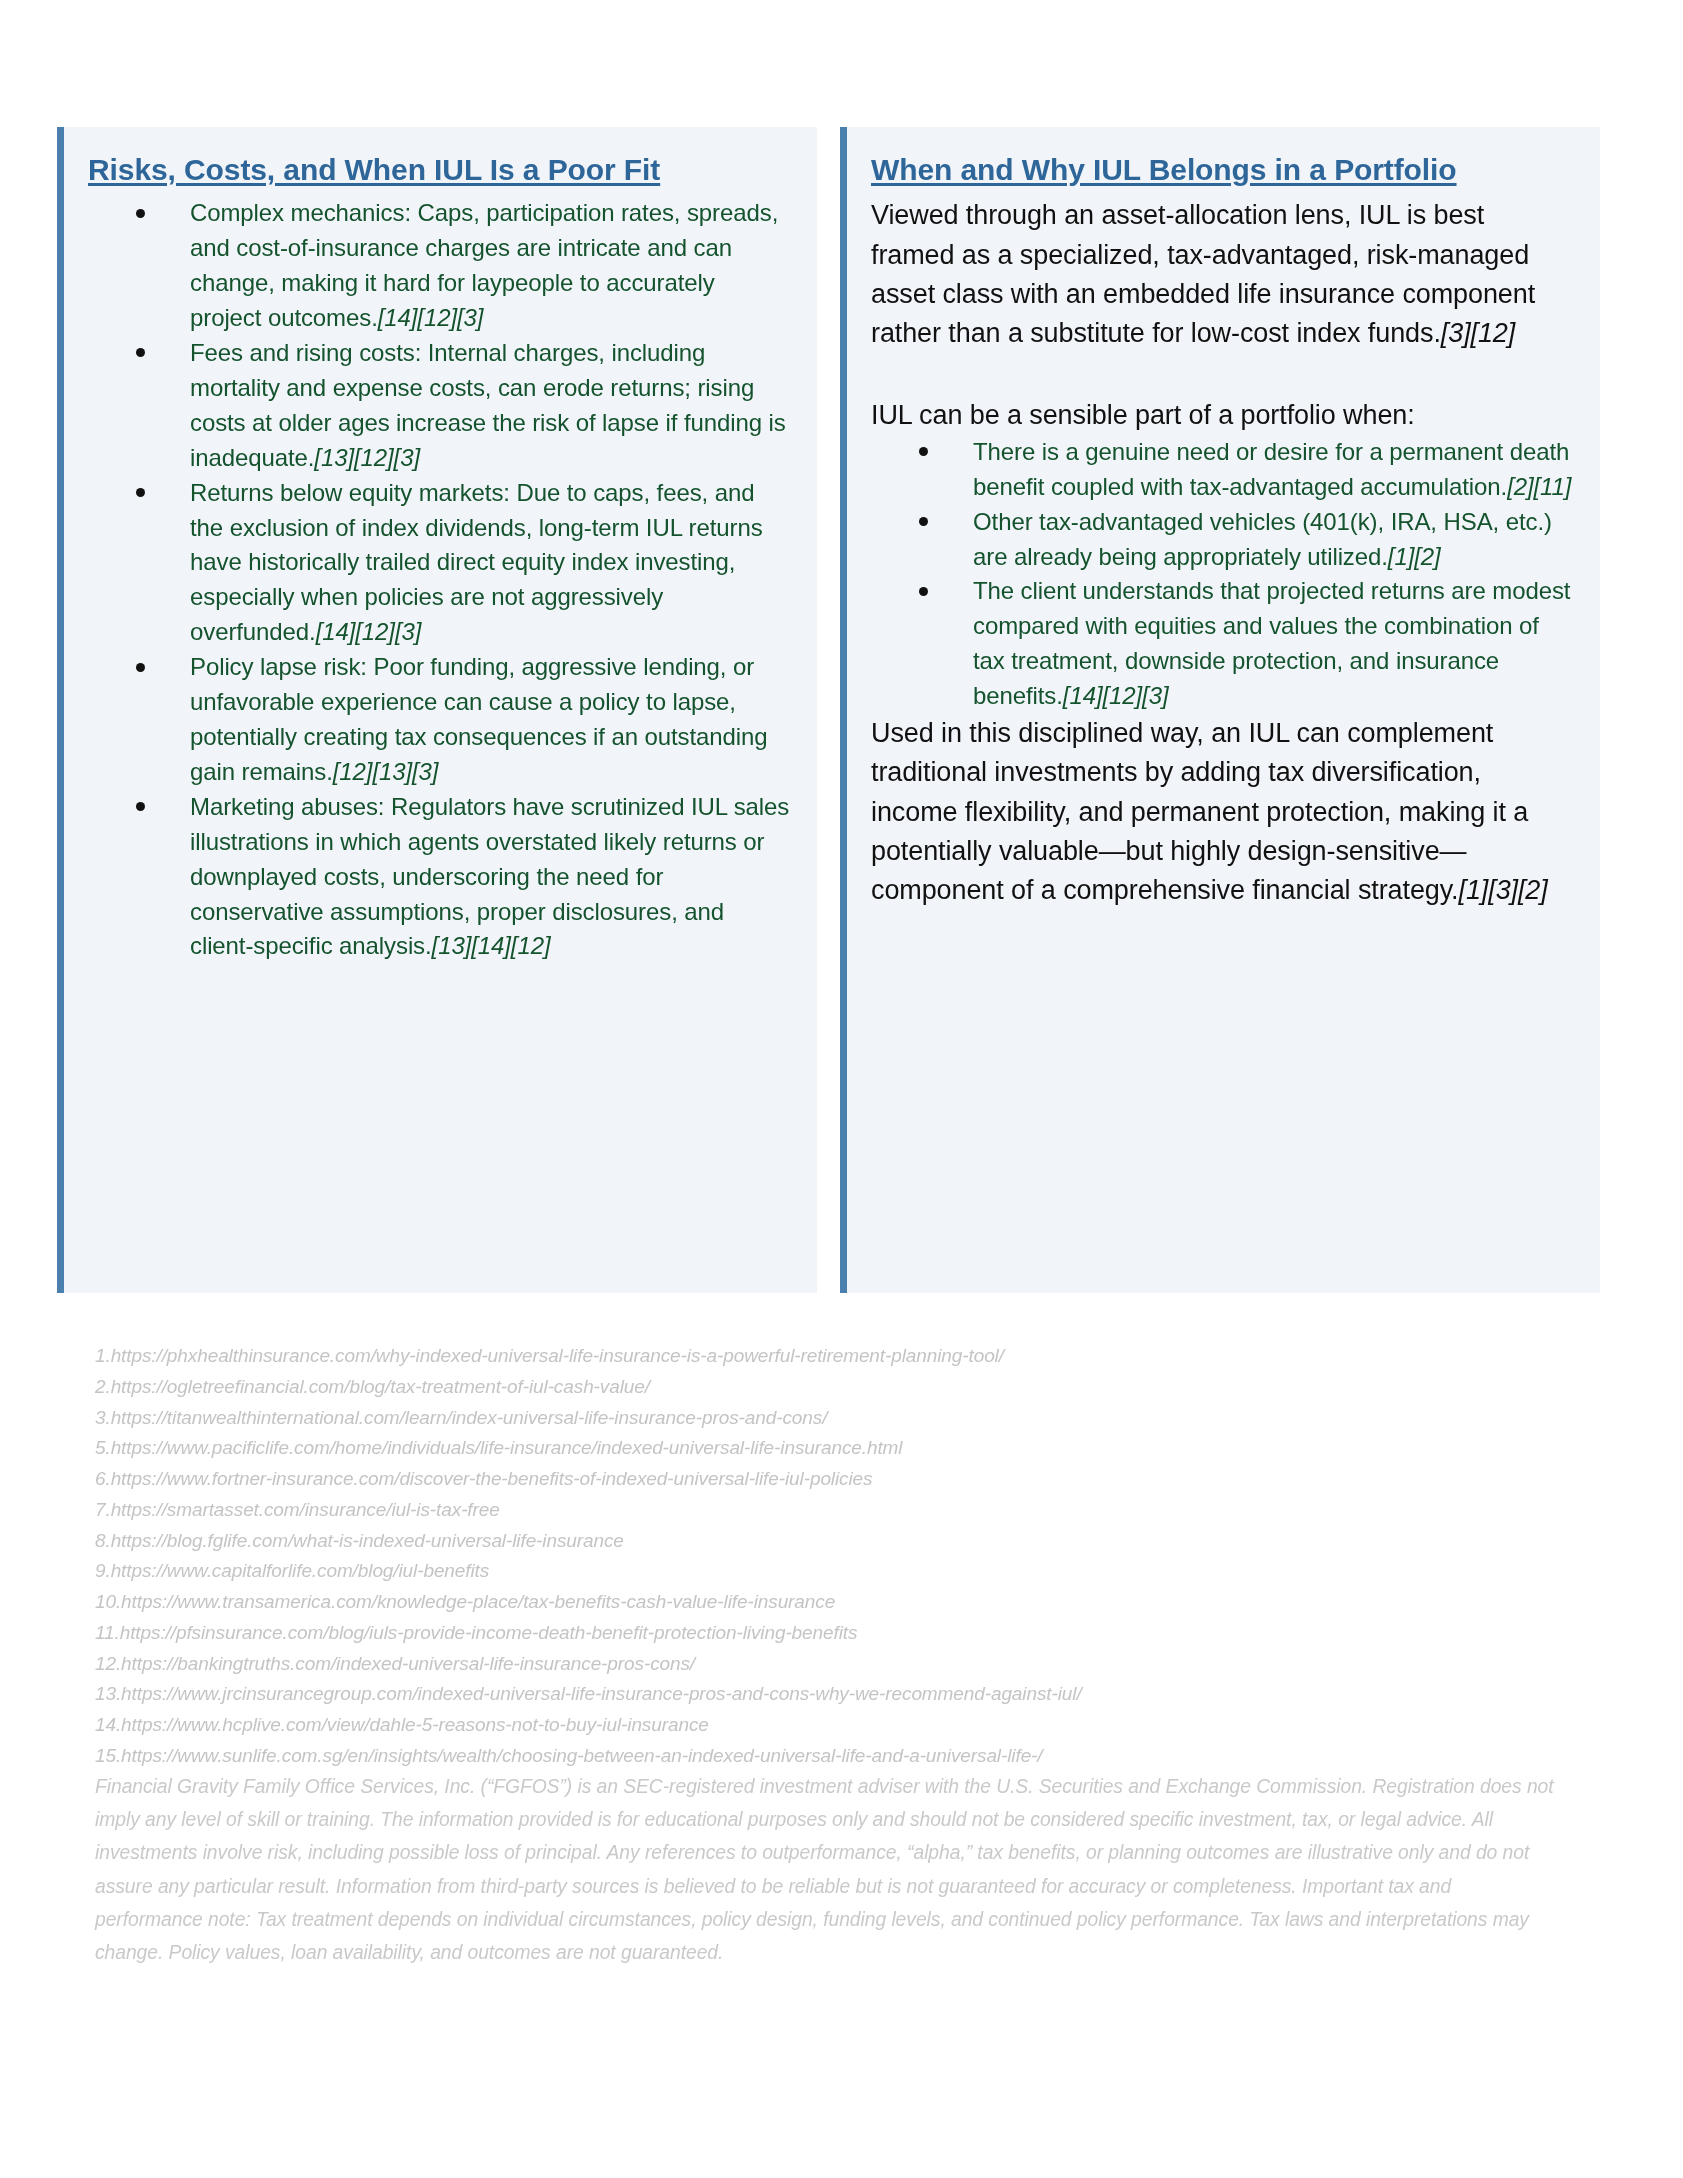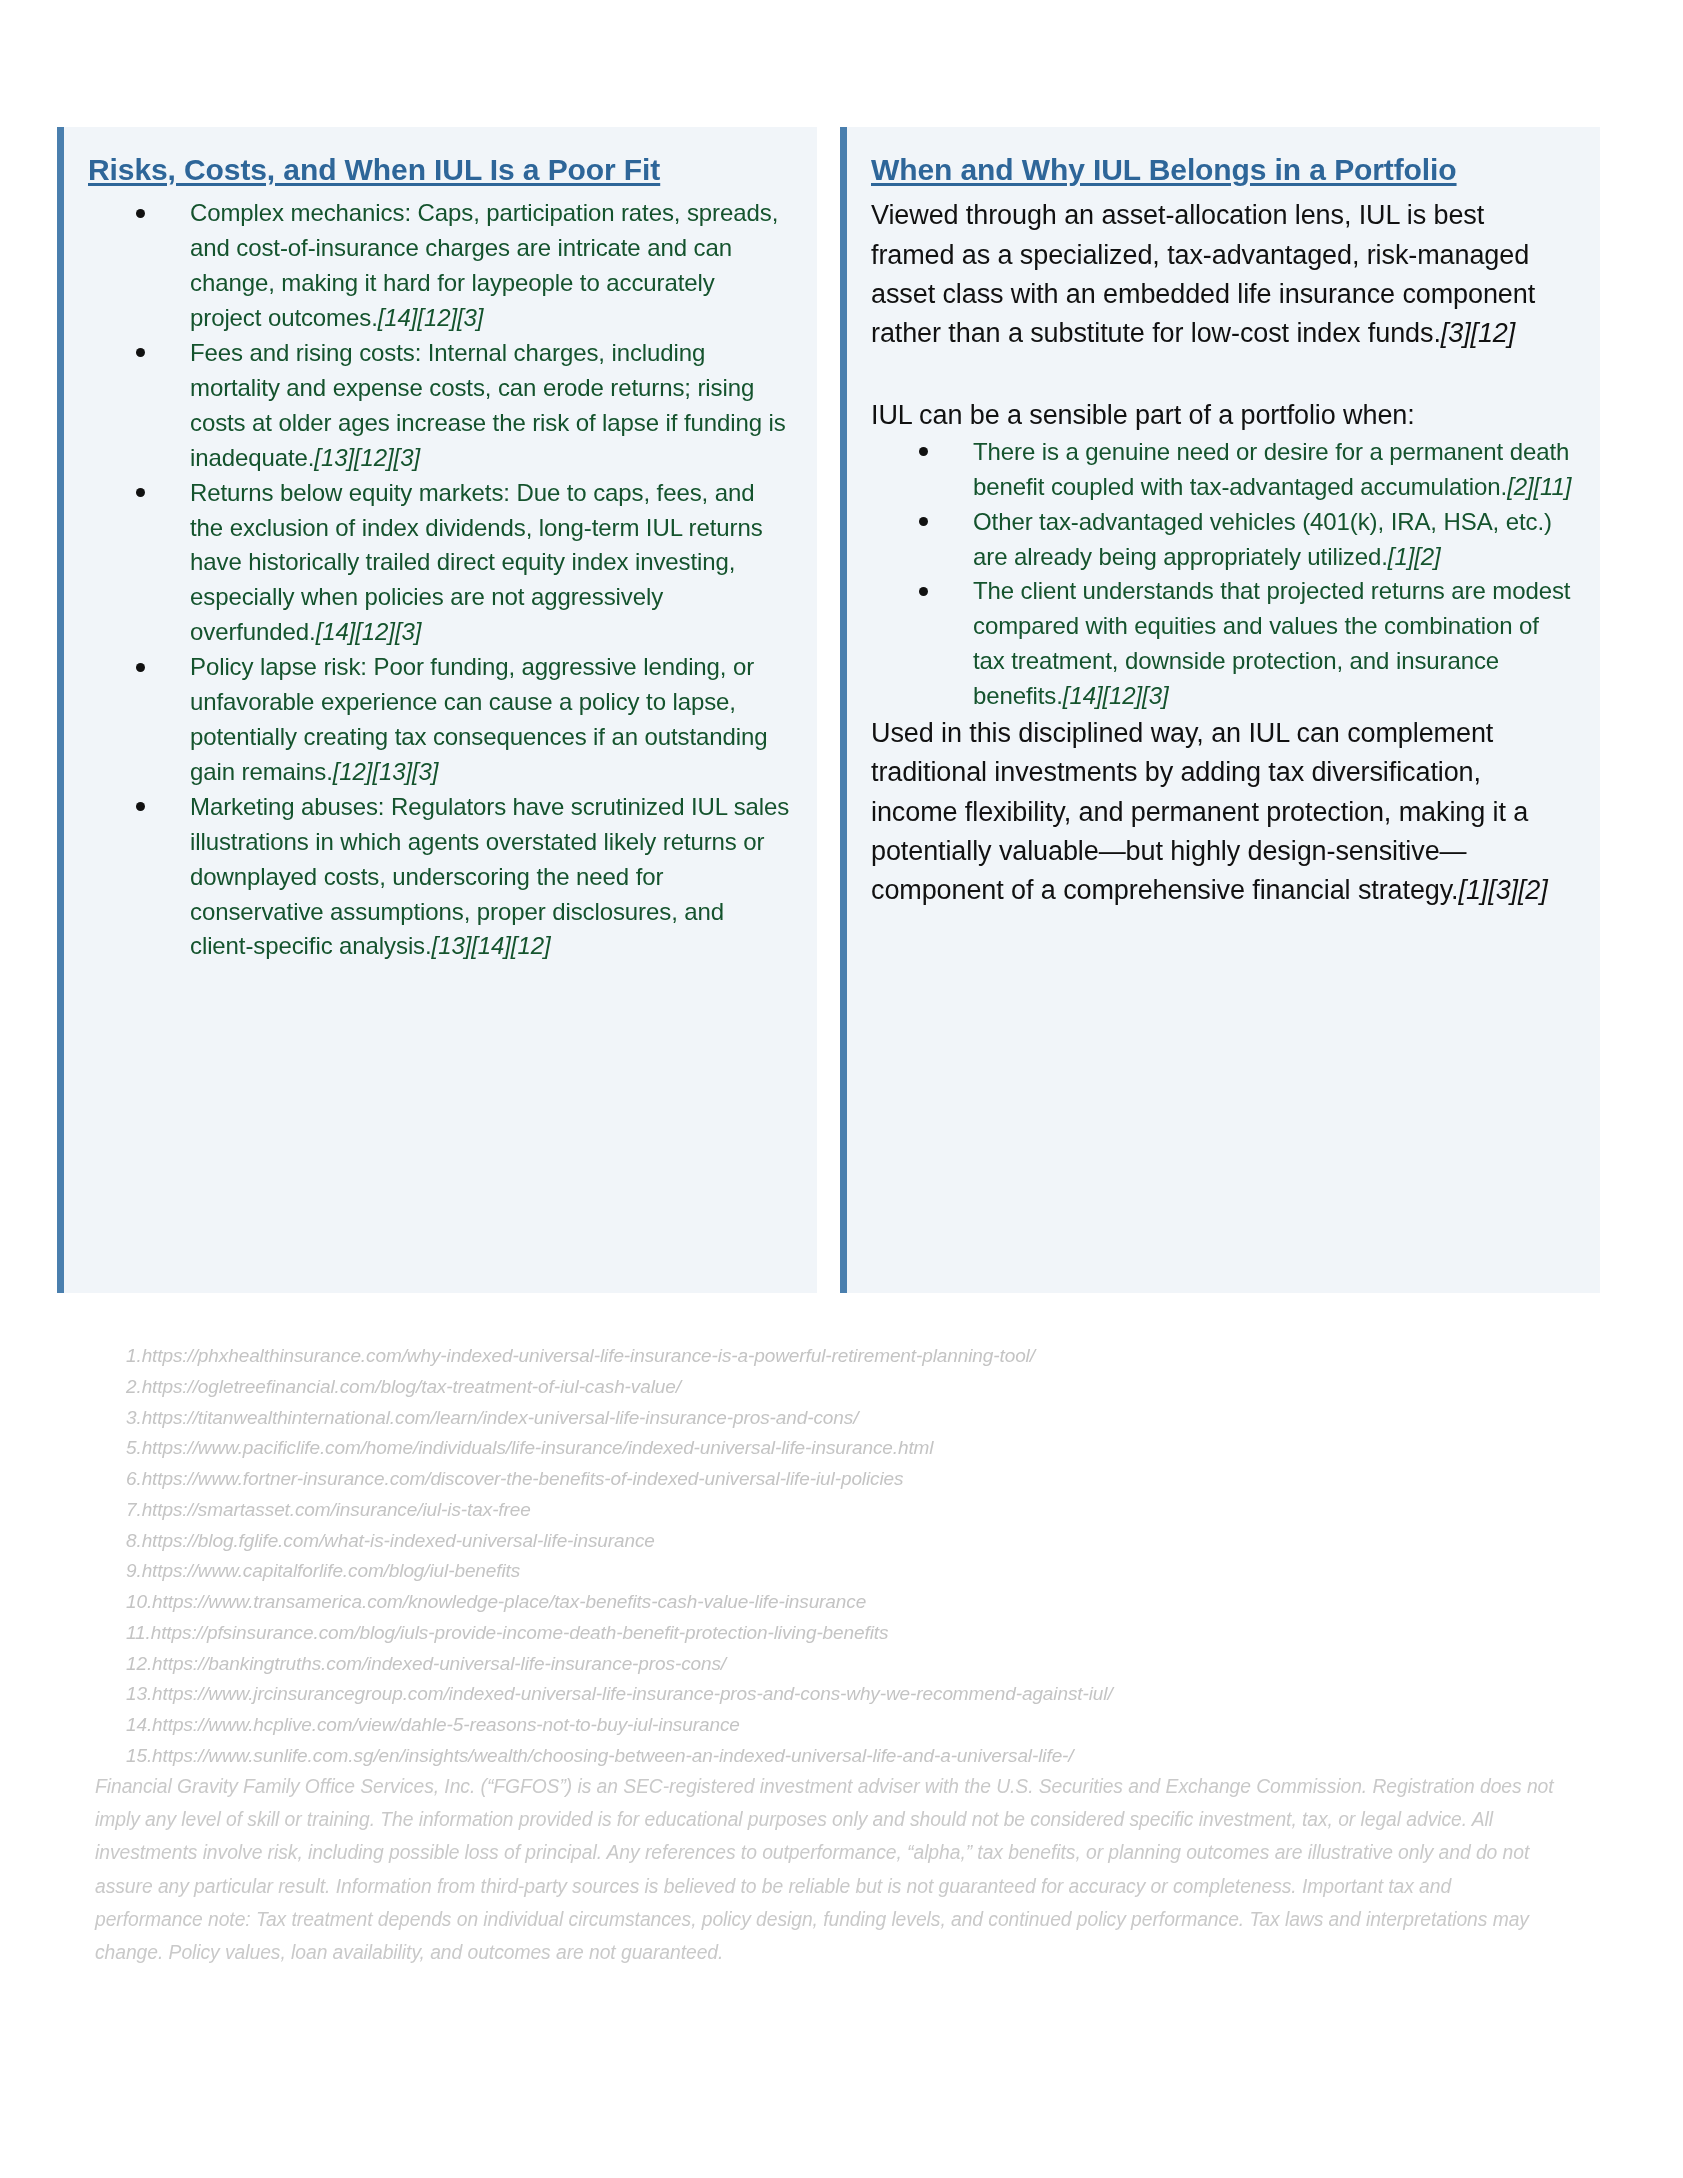--- a/index.html
+++ b/index.html
@@ -95,21 +95,20 @@
   .cite {
     font-style: italic;
   }
 
   
   .references {
     position: absolute;
     left: 95px;
     top: 1341px;
     width: 1485px;
-    margin-left: 31px;
   }
   .references .ref {
     font-size: 19px;
     font-style: italic;
     color: #c4c4c4;
     line-height: 1.62;
     white-space: nowrap;
     letter-spacing: -0.1px;
   }
 

